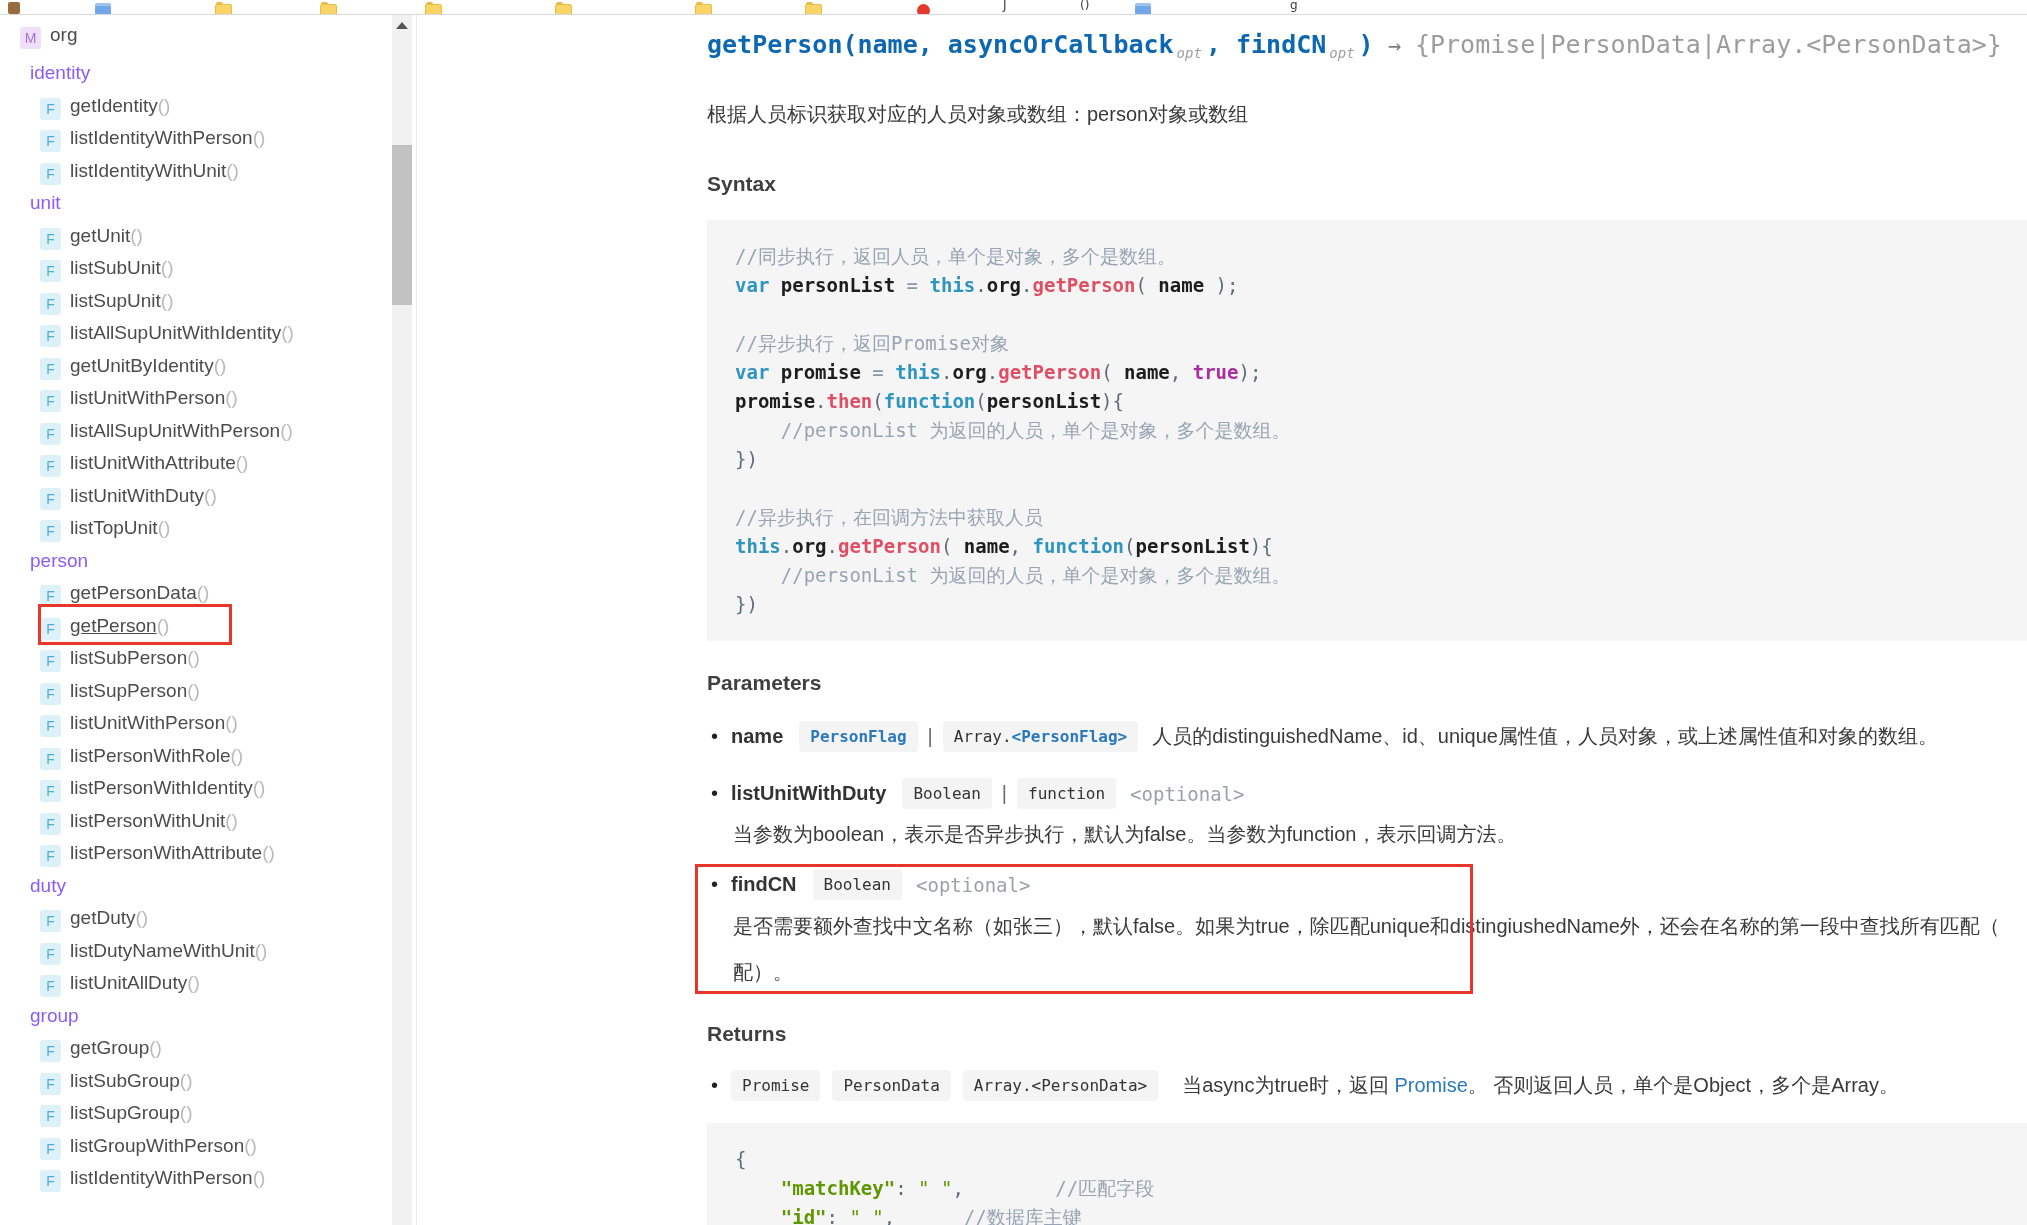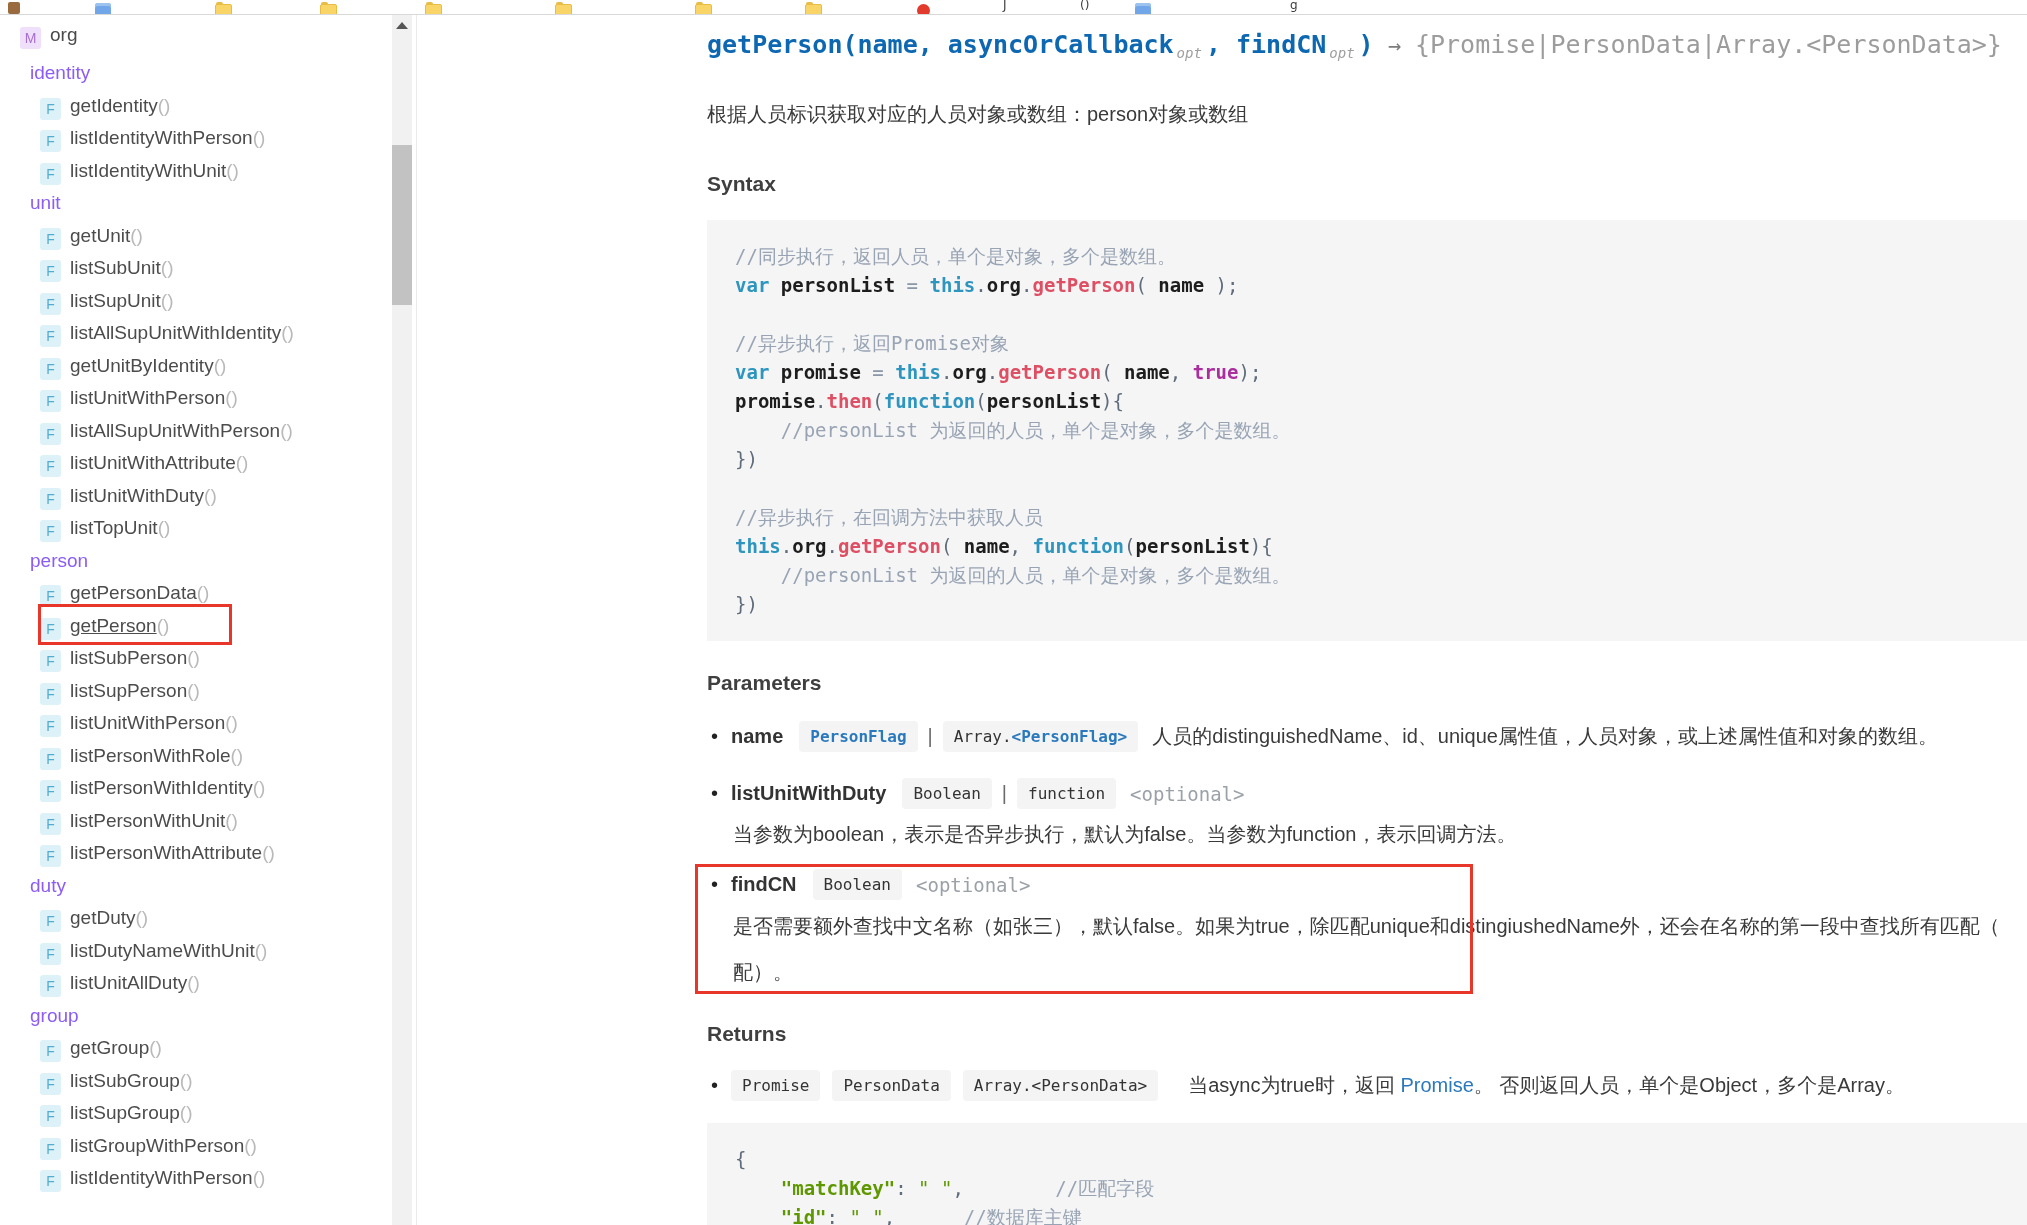--- a/index.html
+++ b/index.html
@@ -69,21 +69,21 @@
   .type-link { color:#2a79bd; cursor:pointer;font-weight:bold; }
   .type-sep { color:#6b6b6b; margin:0 10px; }
   .opt-tag { font-family:"DejaVu Sans Mono","Liberation Mono",monospace; font-size:19px; color:#9ba1a8; margin-left:14px; }
   .inline-desc { margin-left:14px; font-size:20px; color:#3a3a3a; font-weight:normal; }
   .param-desc { margin:8px 0 0 22px; font-size:20px; color:#3a3a3a; line-height:34px; white-space:nowrap; }
   .param-row.third .param-desc { line-height:40px; margin-top:6px; }
 
   .returns-row { margin-top:24px; padding-left:4px; font-size:20px; color:#3a3a3a; display:flex; align-items:center; white-space:nowrap; }
   .returns-row::before { content:"•"; margin-right:13px; font-size:20px; color:#222; }
   .returns-row .type-tag { margin-right:12px; }
-  .returns-desc { margin-left:18px; }
+  .returns-desc { margin-left:12px; }
   .link { color:#2a79bd; cursor:pointer; }
 
   .annotation-box { position:absolute; border:3px solid #e8362b; pointer-events:none; z-index:50; }
 </style>
 </head>
 <body>
 
 <div class="bookmarks-strip" id="bookmarks">
     <div class="bm bm-fragment-brown" style="left: 8px;"></div>
     <div class="bm bm-favicon-blue" style="left: 95px;"></div>

